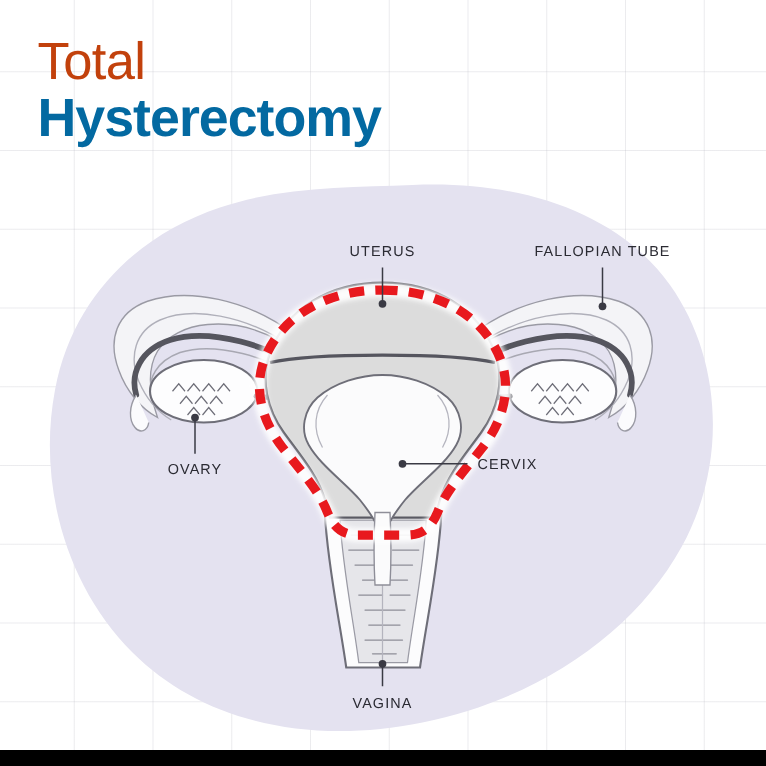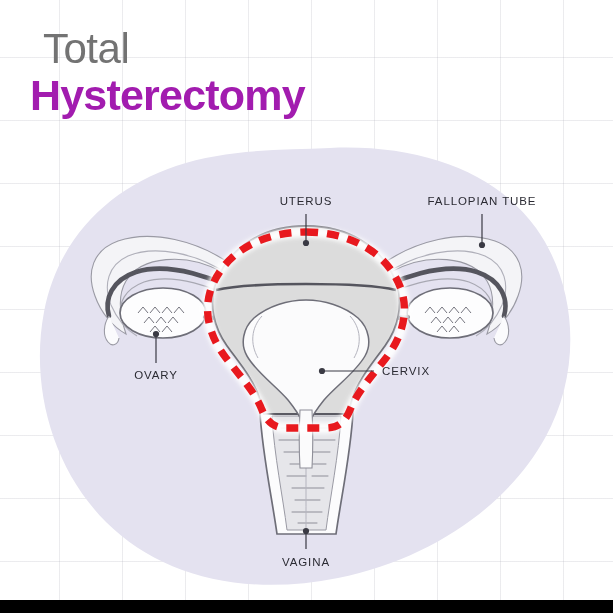--- a/index.html
+++ b/index.html
@@ -37,30 +37,29 @@
   #title-block {
     position: absolute;
     left: 30px;
     top: 28px;
     line-height: 1.0;
     user-select: none;
   }
   .title-line1 {
     font-size: 42px;
     font-weight: 400;
-    color: #737373;
+    color: #c2410c;
     letter-spacing: -0.5px;
     display: block;
     margin-bottom: 4px;
-    margin-left: 13px;
   }
   .title-line2 {
     font-size: 43px;
     font-weight: 700;
-    color: #a21caf;
+    color: #0369a1;
     letter-spacing: -0.8px;
     display: block;
   }
   
   #letterbox {
     position: absolute;
     left: 0;
     bottom: 0;
     width: 613px;
     height: 13px;

